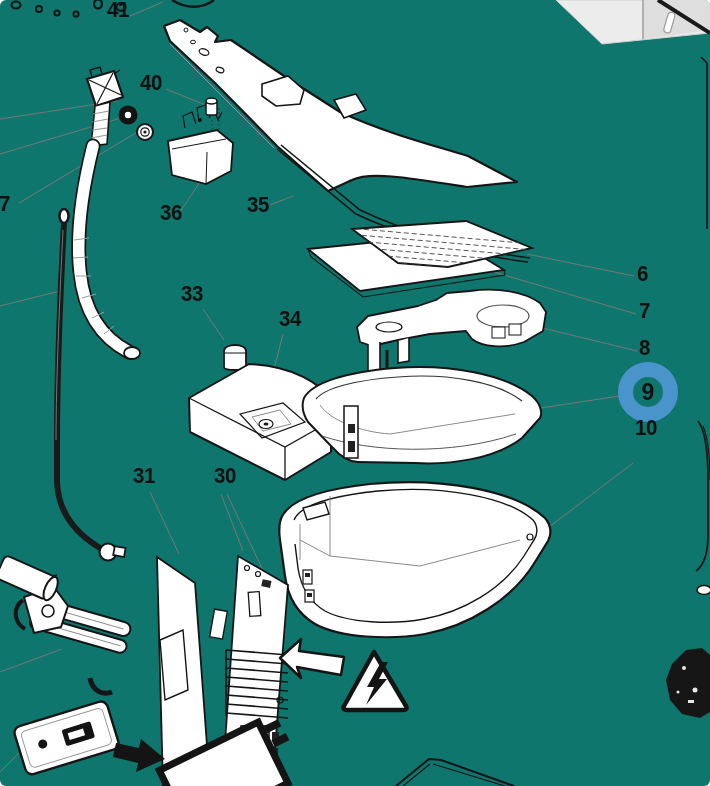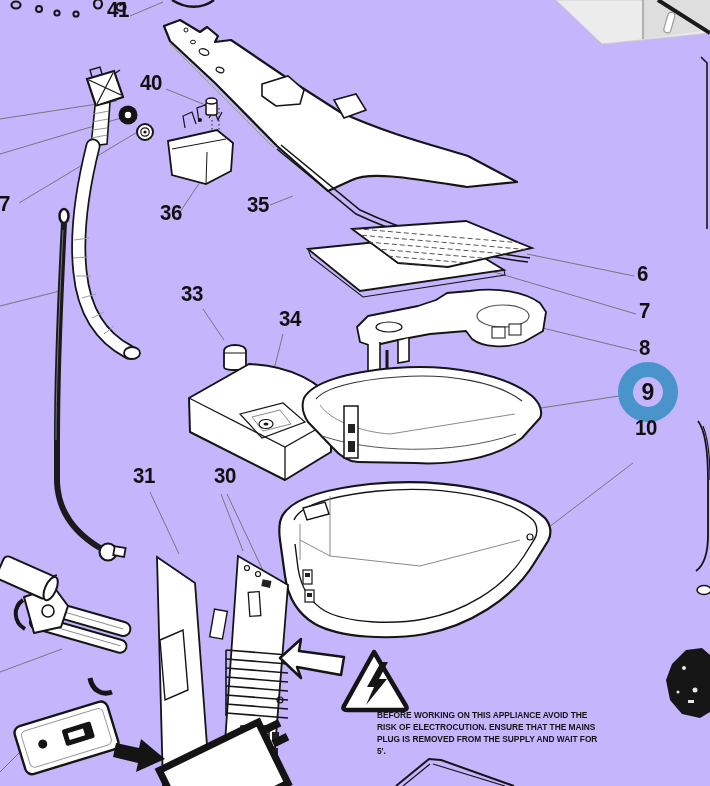--- a/index.html
+++ b/index.html
@@ -1,17 +1,17 @@
 <!DOCTYPE html>
 <html><head>
 <meta charset="utf-8">
 <style>
   html,body{margin:0;padding:0;background:#fff;}
-  #stage{position:relative;width:710px;height:786px;overflow:hidden;background:#c4b5fd;
-         font-family:"Liberation Sans",sans-serif;}
+  #stage{position:relative;width:710px;height:786px;overflow:hidden;background:#0f766e;
+         font-family:"Liberation Sans",sans-serif;border-radius:6px;}
   #art{position:absolute;left:0;top:0;}
   .part-label{position:absolute;font-size:22px;font-weight:700;color:#101010;
               line-height:20px;letter-spacing:-0.5px;transform:scaleX(.93);
               transform-origin:0 0;white-space:nowrap;user-select:none;}
   #hotspot-label{position:absolute;left:626px;top:370px;width:44px;height:44px;
                  display:flex;align-items:center;justify-content:center;
                  font-size:23px;font-weight:700;color:#101010;transform:none;letter-spacing:0;}
   #warning-text{position:absolute;left:377px;top:710px;width:238px;
                 font-size:8.4px;line-height:11.9px;font-weight:700;color:#141414;
                 white-space:pre-line;letter-spacing:-0.05px;}
@@ -306,17 +306,13 @@
   <div class="part-label" style="left:279px;top:309px">34</div>
   <div class="part-label" style="left:133px;top:466px">31</div>
   <div class="part-label" style="left:214px;top:466px">30</div>
   <div class="part-label" style="left:637px;top:264px">6</div>
   <div class="part-label" style="left:639px;top:301px">7</div>
   <div class="part-label" style="left:639px;top:338px">8</div>
   <div class="part-label" style="left:635px;top:418px">10</div>
 
   <div id="hotspot-label">9</div>
 
-  <div id="warning-text">BEFORE WORKING ON THIS APPLIANCE AVOID THE
-RISK OF ELECTROCUTION. ENSURE THAT THE MAINS
-PLUG IS REMOVED FROM THE SUPPLY AND WAIT FOR
-5'.</div>
 </div>
 
 </body></html>

